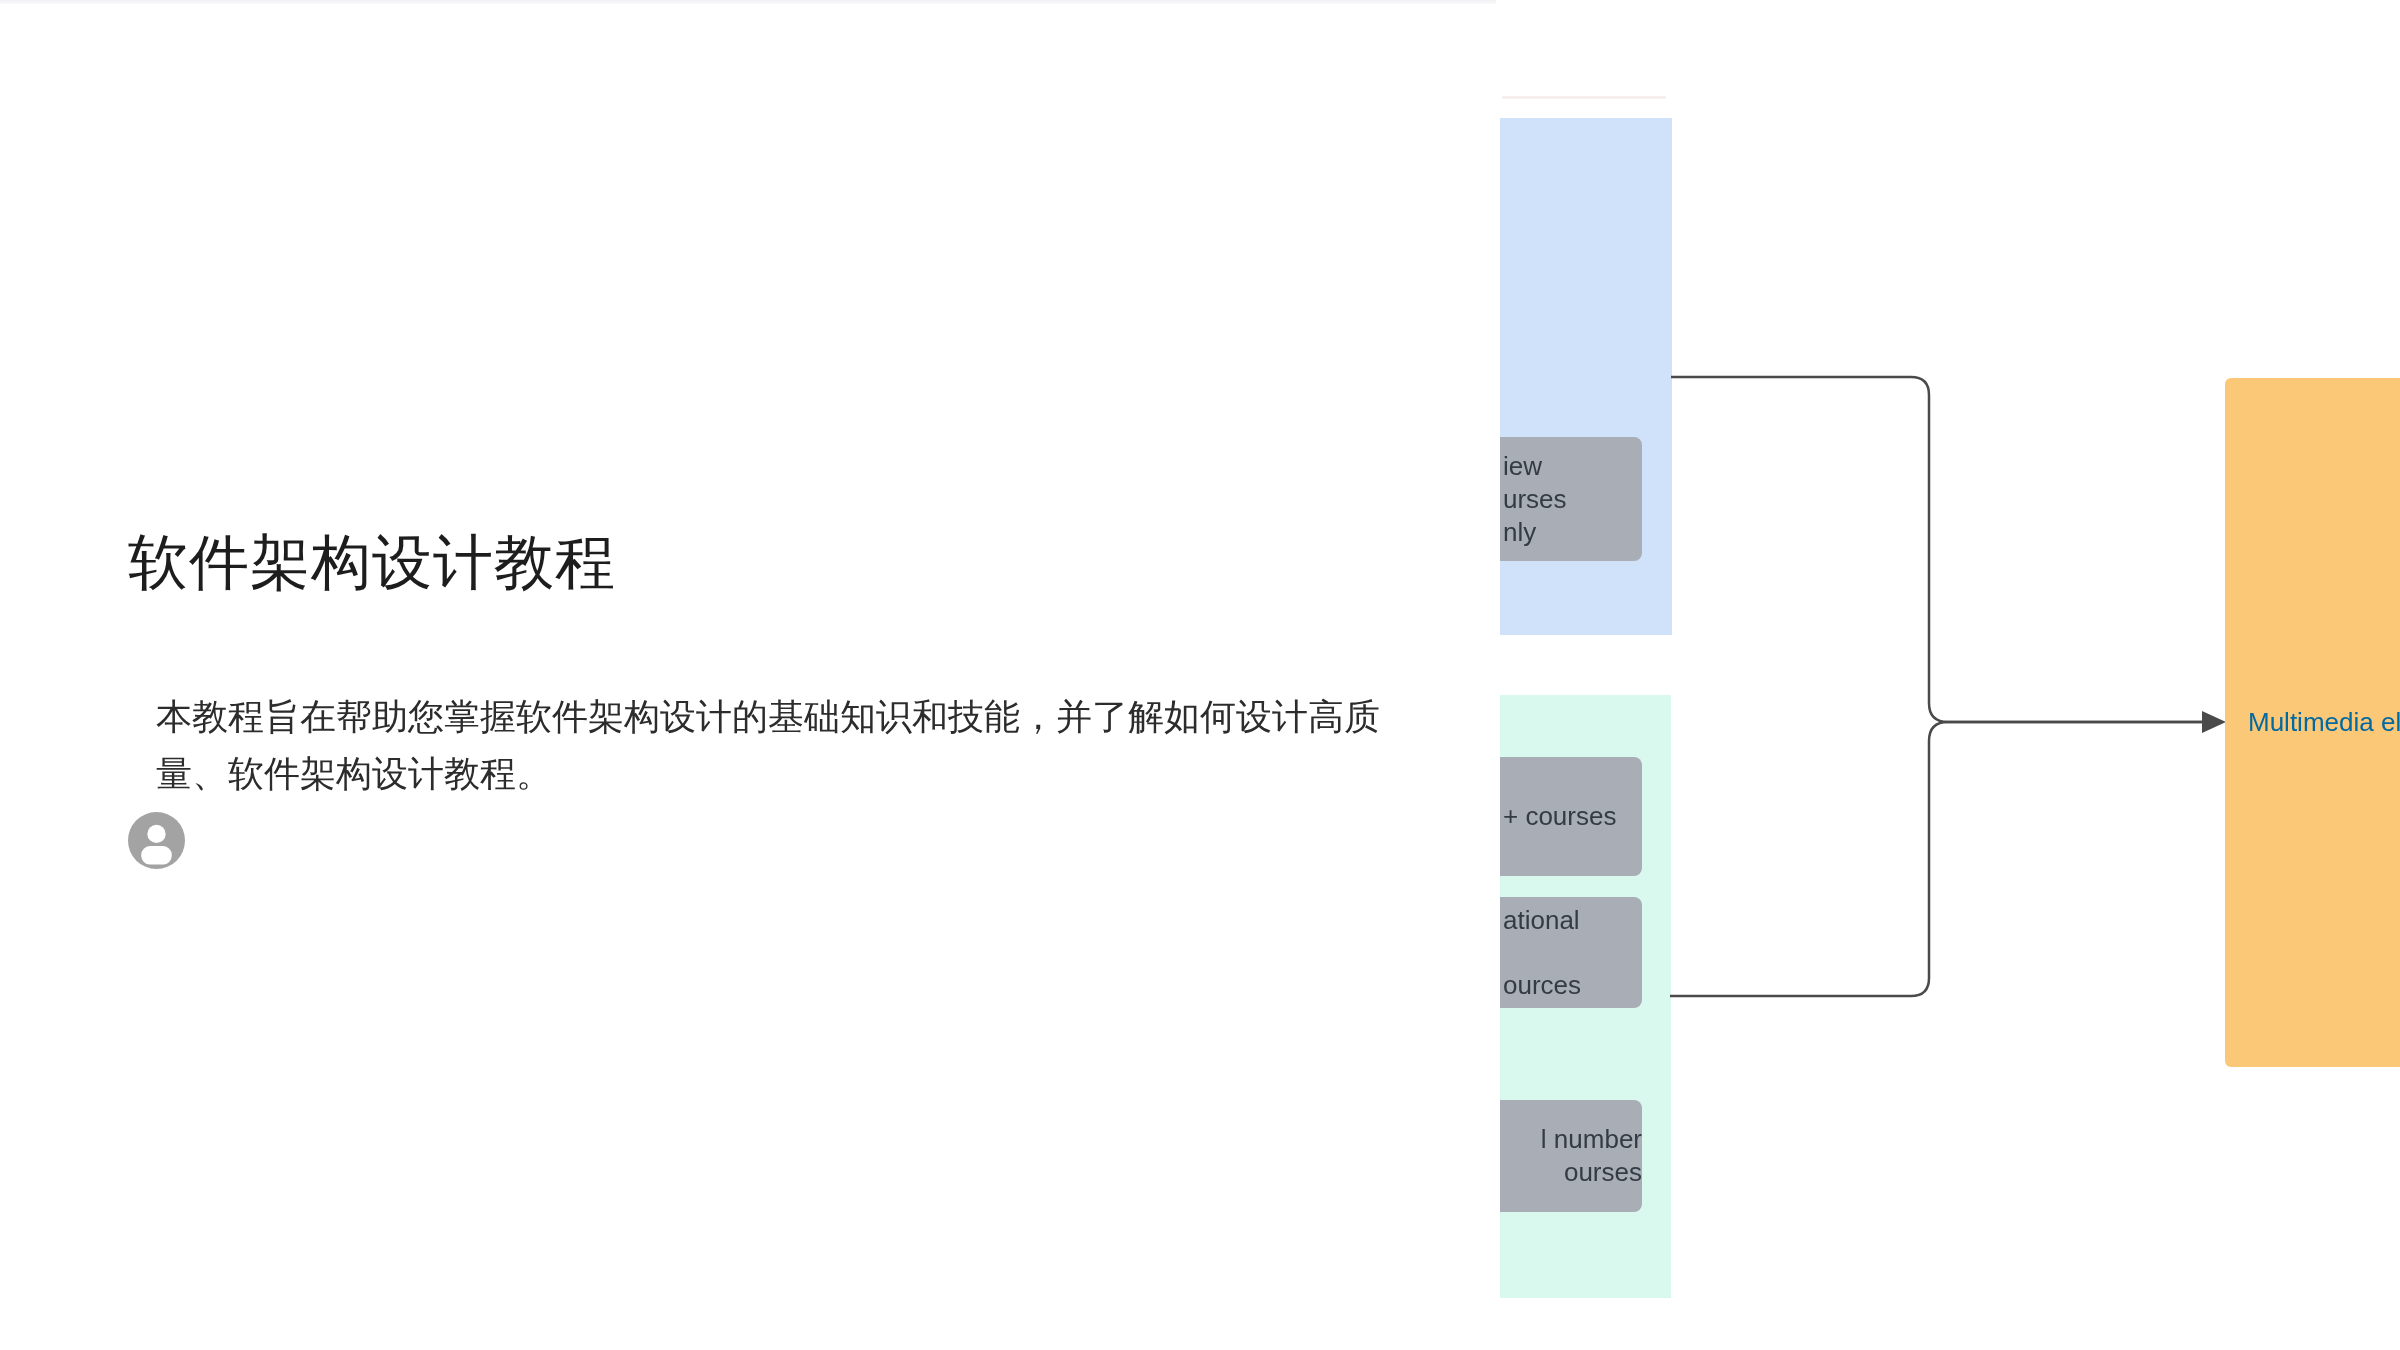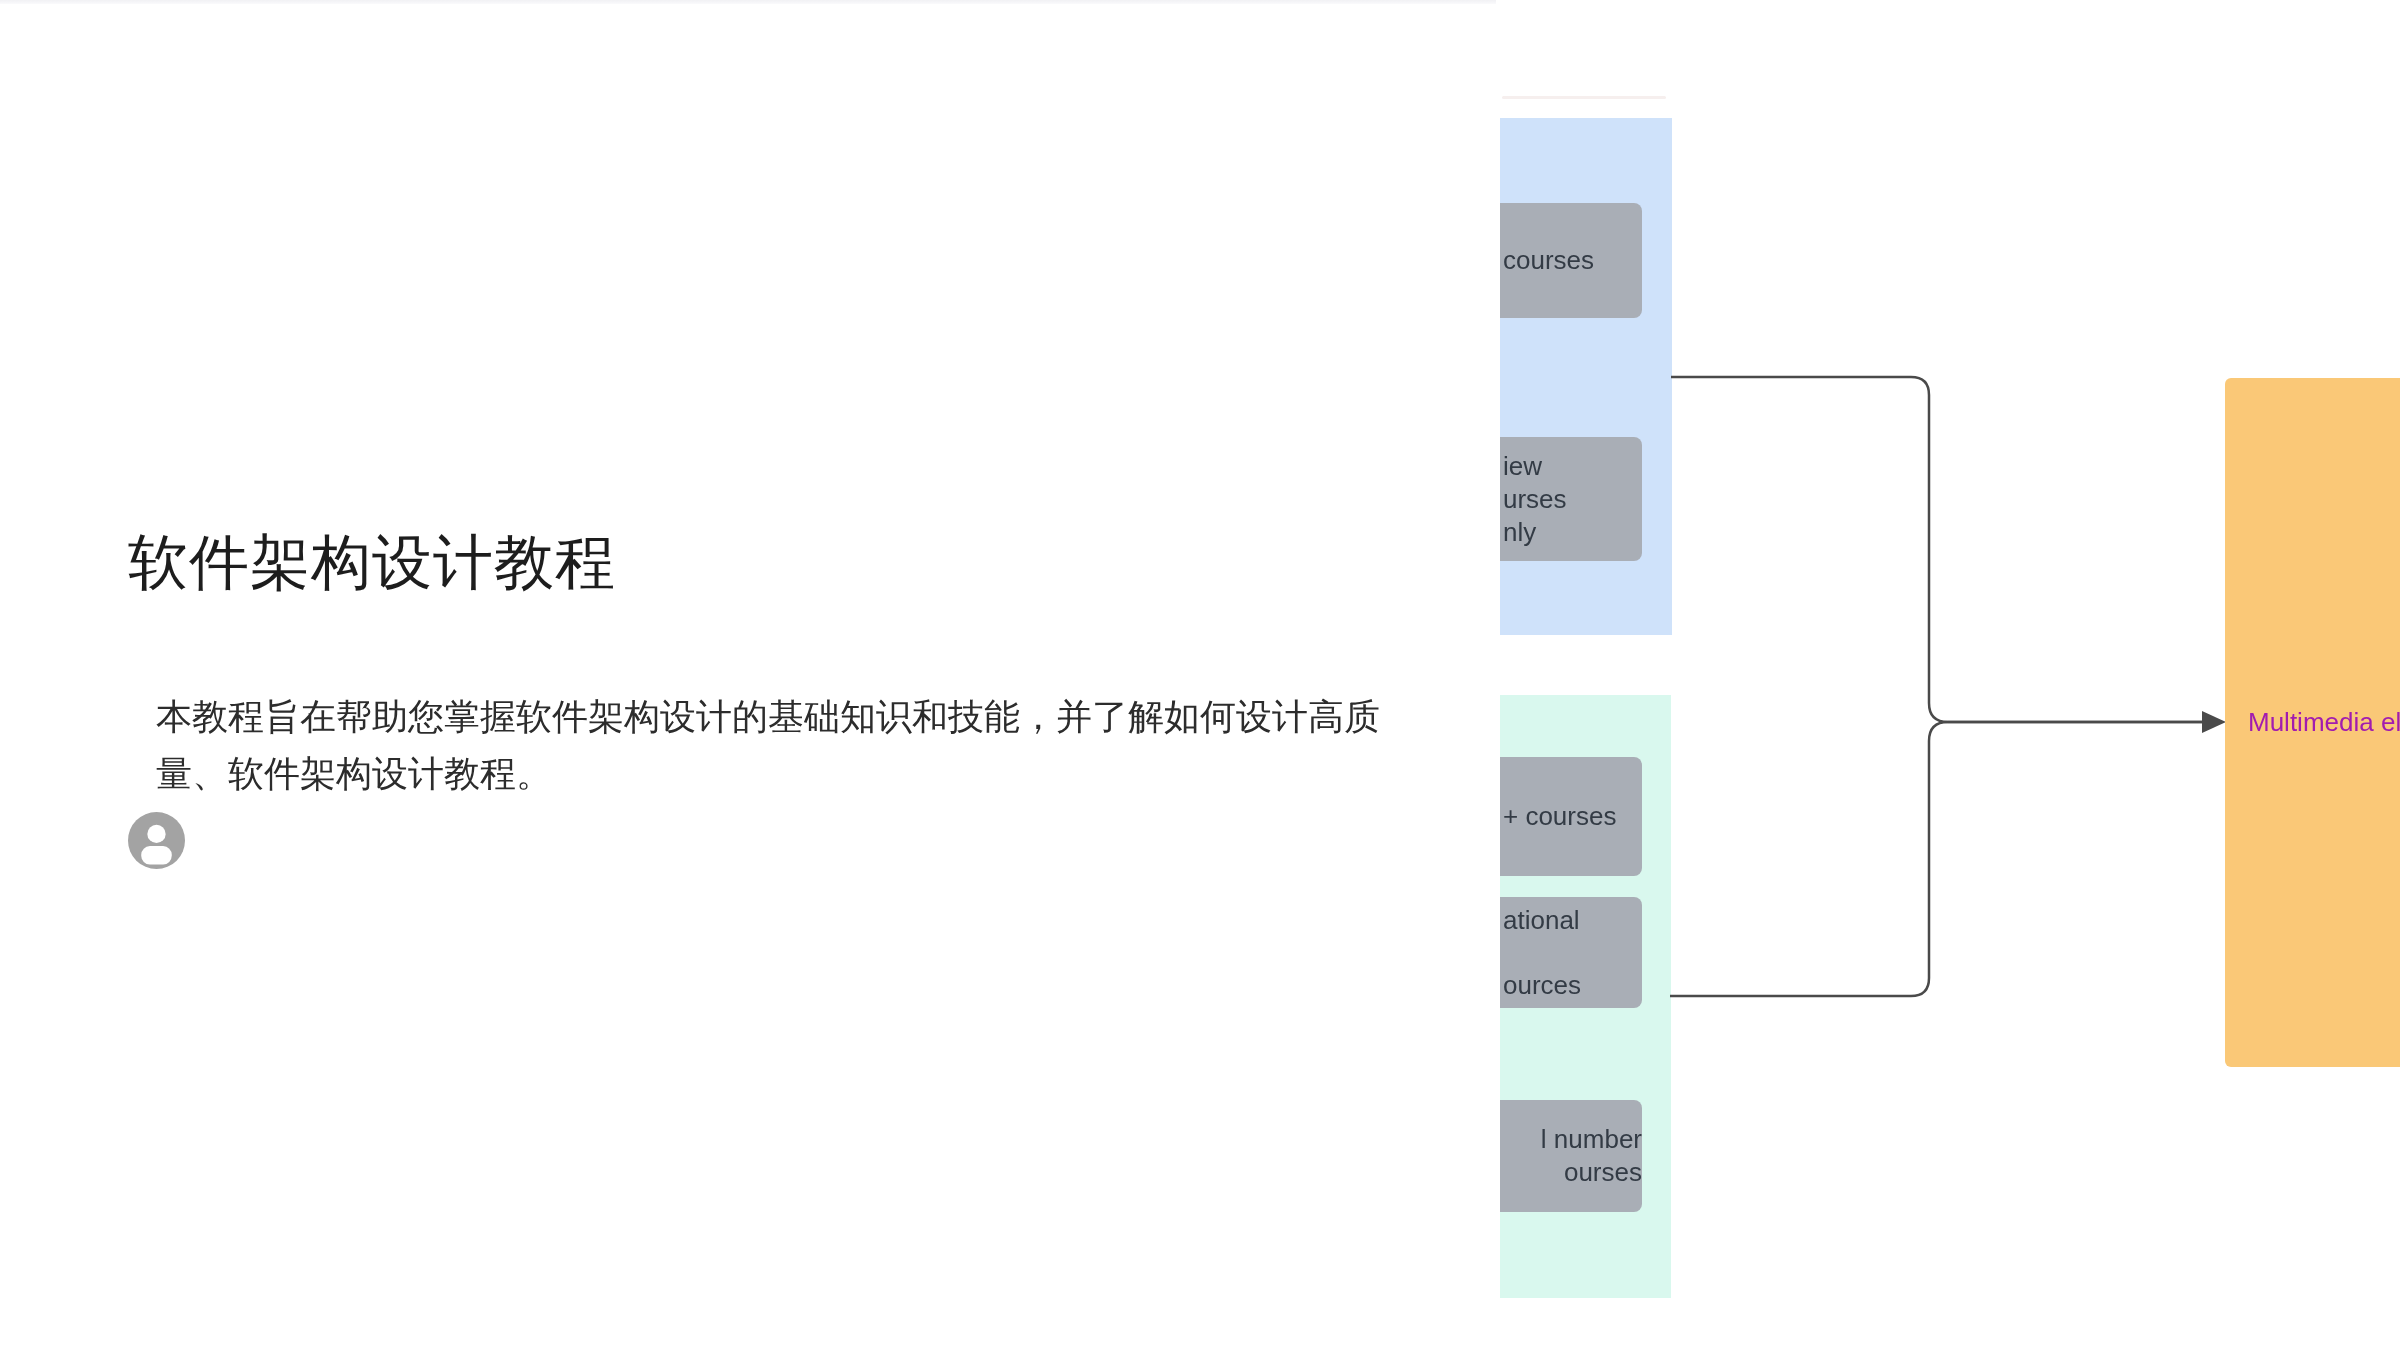--- a/index.html
+++ b/index.html
@@ -58,21 +58,21 @@
   .box-c{top:757px;height:119px;justify-content:center;}
   .box-d{top:897px;height:111px;gap:32px;}
   .box-e{top:1100px;height:112px;align-items:flex-end;}
   .connectors{position:absolute;left:0;top:0;width:900px;height:1350px;}
   .orange-node{
     position:absolute;left:725px;top:378px;width:420px;height:689px;
     background:#fac877;border-radius:6px 0 0 6px;
     display:flex;align-items:center;
   }
   .orange-node .olabel{
-    padding-left:23px;font-size:26px;line-height:33px;color:#a21caf;
+    padding-left:23px;font-size:26px;line-height:33px;color:#0369a1;
     white-space:nowrap;
   }
 </style>
 </head>
 <body>
 
 <div id="canvas">
 
   <div class="top-strip"></div>
 
@@ -98,23 +98,20 @@
     </svg>
   </div>
 
   <div class="diagram">
 
     <div class="faint-edge"></div>
 
     <div class="cluster cluster-blue"></div>
     <div class="cluster cluster-teal"></div>
 
-    <div class="gbox box-a">
-      <span class="gline">courses</span>
-    </div>
     <div class="gbox box-b">
       <span class="gline">iew</span>
       <span class="gline">urses</span>
       <span class="gline">nly</span>
     </div>
 
     <div class="gbox box-c">
       <span class="gline">+ courses</span>
     </div>
     <div class="gbox box-d">

